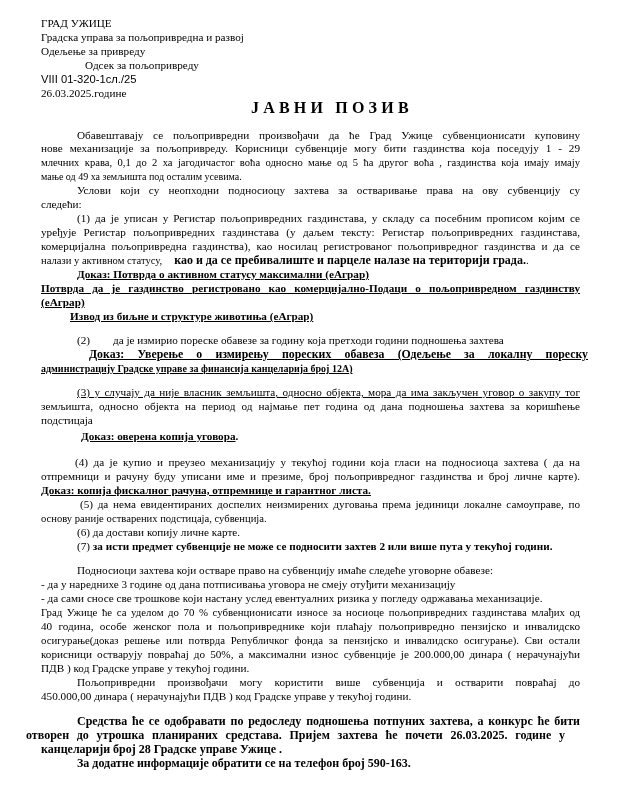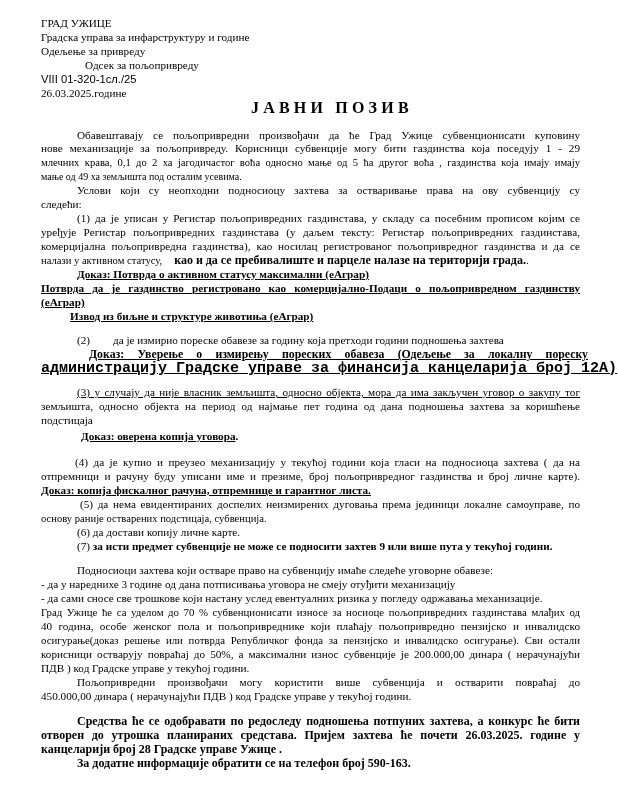--- a/index.html
+++ b/index.html
@@ -12,21 +12,21 @@
     .sans { font-family: "Liberation Sans", sans-serif; }
     .title { font-weight: bold; letter-spacing: 4.2px; font-size: 16px; }
     .bigb { font-weight: bold; font-size: 12px; }
   </style>
 </head>
 <body>
 
 <div class="page">
 
   <div class="line" style="left:41px;top:17px;">ГРАД УЖИЦЕ</div>
-  <div class="line" style="left:41px;top:31px;">Градска управа за инфарструктуру и године</div>
+  <div class="line" style="left:41px;top:31px;">Градска управа за пољопривредна и развој</div>
   <div class="line" style="left:41px;top:45px;">Одељење за привреду</div>
   <div class="line" style="left:41px;top:59px;margin-left:44px;">Одсек за пољопривреду</div>
   <div class="line" style="left:41px;top:73px;"><span class="sans">VIII</span><span class="sans"> 01-320-1сл./25</span></div>
   <div class="line" style="left:41px;top:87px;">26.03.2025.године</div>
 
   <div class="line title" style="left:251px;top:101px;">ЈАВНИ ПОЗИВ</div>
 
   <div class="line just" style="left:77px;top:129px;width:503px;">Обавештавају се пољопривредни произвођачи да ће Град Ужице субвенционисати куповину</div>
   <div class="line just" style="left:41px;top:142px;width:539px;">нове механизације за пољопривреду. Корисници субвенције могу бити газдинства која поседују 1 - 29</div>
   <div class="line just" style="left:41px;top:156px;width:539px;font-size:10.6px;">млечних крава, 0,1 до 2 ха јагодичастог воћа односно мање од 5 ћа другог воћа , газдинства која имају имају</div>
@@ -39,47 +39,47 @@
   <div class="line just" style="left:41px;top:240px;width:539px;">комерцијална пољопривредна газдинства), као носилац регистрованог пољопривредног газдинства и да се</div>
   <div class="line" style="left:41px;top:254px;"><span style="font-size:10.6px;">налази у активном статусу,</span><span class="bigb" style="margin-left:12px;text-align:right;">као и да се пребивалиште и парцеле налазе на територији града.</span><span>.</span></div>
   <div class="line b u" style="left:77px;top:268px;">Доказ: Потврда о активном статусу максимални (еАграр)</div>
   <div class="line b u just" style="left:41px;top:282px;width:539px;">Потврда да је газдинство регистровано као комерцијално-Подаци о пољопривредном газдинству</div>
   <div class="line b u" style="left:41px;top:296px;">(еАграр)</div>
   <div class="line b u" style="left:70px;top:310px;">Извод из биљне и структуре животиња (еАграр)</div>
 
   <div class="line" style="left:77px;top:334px;">(2)</div>
   <div class="line" style="left:113px;top:334px;">да је измирио пореске обавезе за годину која претходи години подношења захтева</div>
   <div class="line b u just" style="left:81px;top:348px;width:499px;font-size:11.8px;margin-left:8px;">Доказ: Уверење о измирењу пореских обавеза (Одељење за локалну пореску</div>
-  <div class="line b u" style="left:41px;top:362px;font-size:15px;font-family:Liberation Mono, monospace;">администрацију Градске управе за финансија канцеларија број 12А)</div>
+  <div class="line b u" style="left:41px;top:362px;font-size:10px;">администрацију Градске управе за финансија канцеларија број 12А)</div>
 
   <div class="line just" style="left:77px;top:386px;width:503px;text-decoration:underline;">(3) у случају да није власник земљишта, односно објекта, мора да има закључен уговор о закупу тог</div>
   <div class="line just" style="left:41px;top:400px;width:539px;">земљишта, односно објекта на период од најмање пет година од дана подношења захтева за коришћење</div>
   <div class="line" style="left:41px;top:414px;">подстицаја</div>
   <div class="line b" style="left:81px;top:430px;"><span class="u">Доказ: оверена копија уговора</span><span>.</span></div>
 
   <div class="line just" style="left:75px;top:456px;width:505px;">(4) да је купио и преузео механизацију у текућој години која гласи на подносиоца захтева ( да  на</div>
   <div class="line just" style="left:41px;top:470px;width:539px;">отпремници и рачуну буду уписани име и презиме, број пољопривредног газдинства и број личне карте).</div>
   <div class="line b u" style="left:41px;top:484px;">Доказ: копија фискалног рачуна, отпремнице и гарантног листа.</div>
 
   <div class="line just" style="left:80px;top:498px;width:500px;">(5) да нема евидентираних доспелих неизмирених дуговања према јединици локалне самоуправе, по</div>
   <div class="line" style="left:41px;top:512px;font-size:10.6px;">основу раније остварених подстицаја, субвенција.</div>
 
   <div class="line" style="left:77px;top:526px;">(6) да достави копију личне карте.</div>
 
-  <div class="line" style="left:77px;top:540px;"><span>(7)</span> <span class="b">за исти предмет субвенције не може се подносити захтев 9 или више пута у текућој години.</span></div>
+  <div class="line" style="left:77px;top:540px;"><span>(7)</span> <span class="b">за исти предмет субвенције не може се подносити захтев 2 или више пута у текућој години.</span></div>
 
   <div class="line" style="left:77px;top:564px;">Подносиоци захтева који остваре право на субвенцију имаће следеће уговорне обавезе:</div>
   <div class="line" style="left:41px;top:578px;">- да у нареднихе 3 године од дана потписивања уговора не смеју отуђити  механизацију</div>
   <div class="line" style="left:41px;top:592px;">- да сами сносе све трошкове који настану услед евентуалних ризика у погледу одржавања механизације.</div>
   <div class="line just" style="left:41px;top:606px;width:539px;font-size:10.8px;">Град Ужице ће са уделом до 70 % субвенционисати износе за носиоце пољопривредних газдинстава млађих од</div>
   <div class="line just" style="left:41px;top:620px;width:539px;">40 година, особе женског пола и пољопривреднике који плаћају пољопривредно пензијско и инвалидско</div>
   <div class="line just" style="left:41px;top:634px;width:539px;font-size:10.8px;">осигурање(доказ решење или потврда Републичког фонда за пензијско и инвалидско осигурање). Сви остали</div>
   <div class="line just" style="left:41px;top:648px;width:539px;">корисници остварују повраћај до 50%, а максимални износ субвенције је 200.000,00 динара ( нерачунајући</div>
   <div class="line" style="left:41px;top:662px;">ПДВ )  код Градске управе у текућој години.</div>
   <div class="line just" style="left:77px;top:676px;width:503px;">Пољопривредни произвођачи могу користити више субвенција и остварити повраћај до</div>
   <div class="line" style="left:41px;top:690px;">450.000,00 динара ( нерачунајући ПДВ ) код Градске управе у текућој години.</div>
 
   <div class="line bigb just" style="left:77px;top:715px;width:503px;">Средства ће се одобравати по редоследу подношења потпуних захтева, а конкурс ће бити</div>
-  <div class="line bigb just" style="left:41px;top:729px;width:539px;">отворен до утрошка планираних средстава. Пријем захтева ће почети 26.03.2025. године у</div>
+  <div class="line bigb just" style="left:26px;top:729px;width:539px;">отворен до утрошка планираних средстава. Пријем захтева ће почети 26.03.2025. године у</div>
   <div class="line bigb" style="left:41px;top:743px;">канцеларији број 28 Градске управе Ужице .</div>
   <div class="line bigb" style="left:77px;top:757px;">За додатне информације обратити се на телефон број 590-163.</div>
 
 </div>
 
 </body></html>

